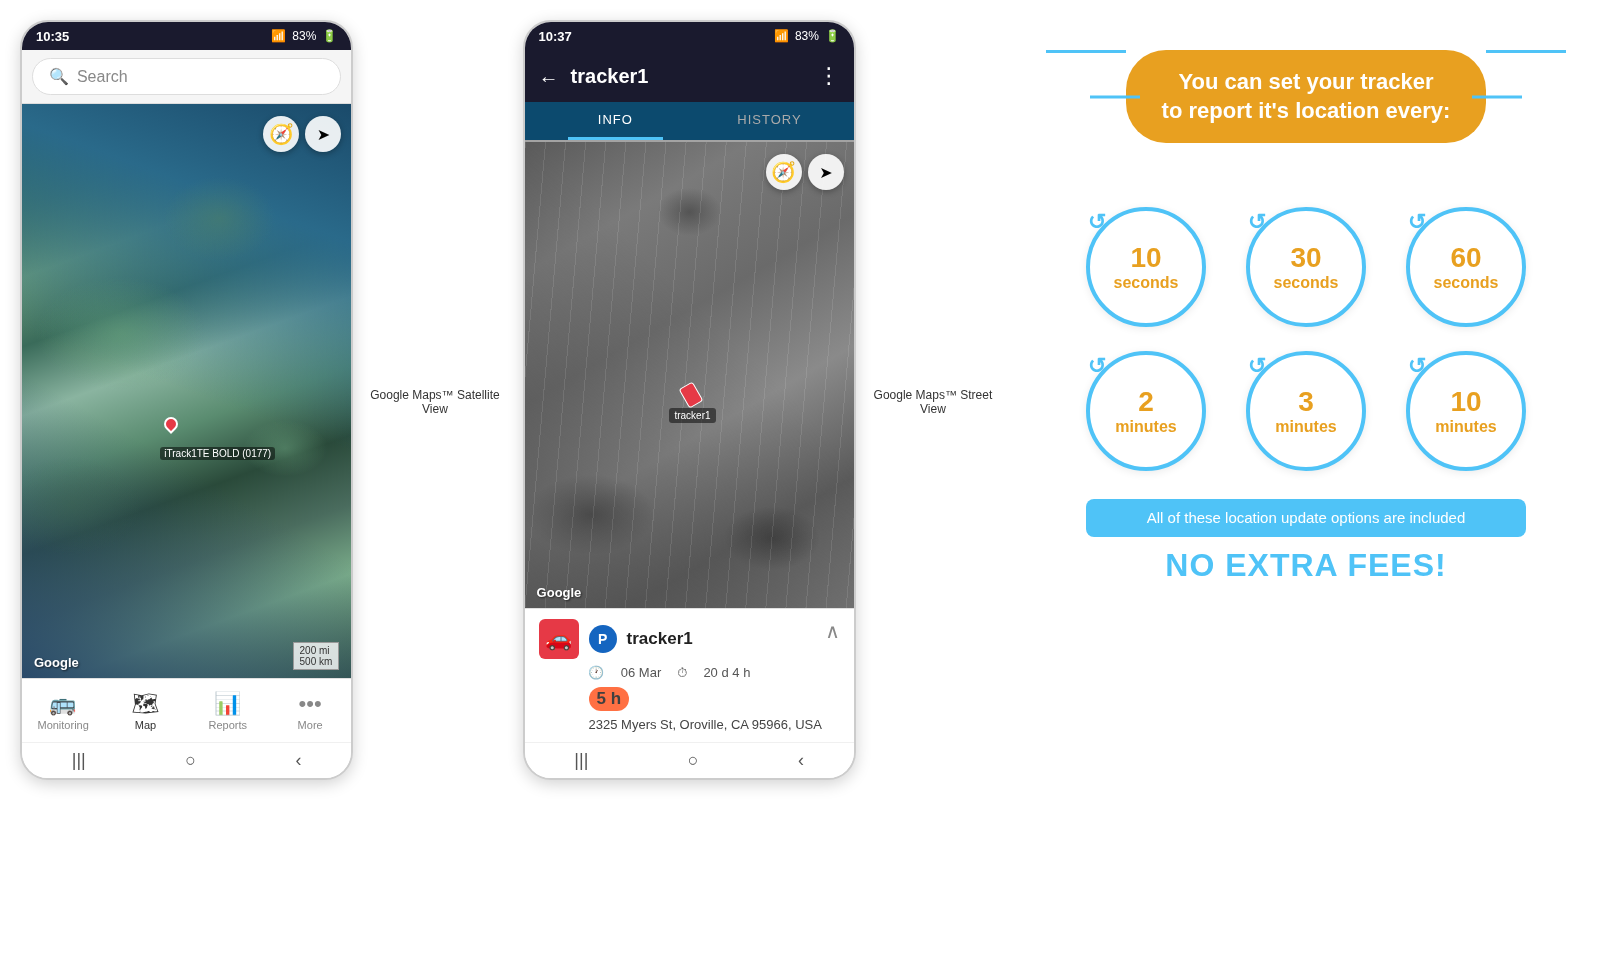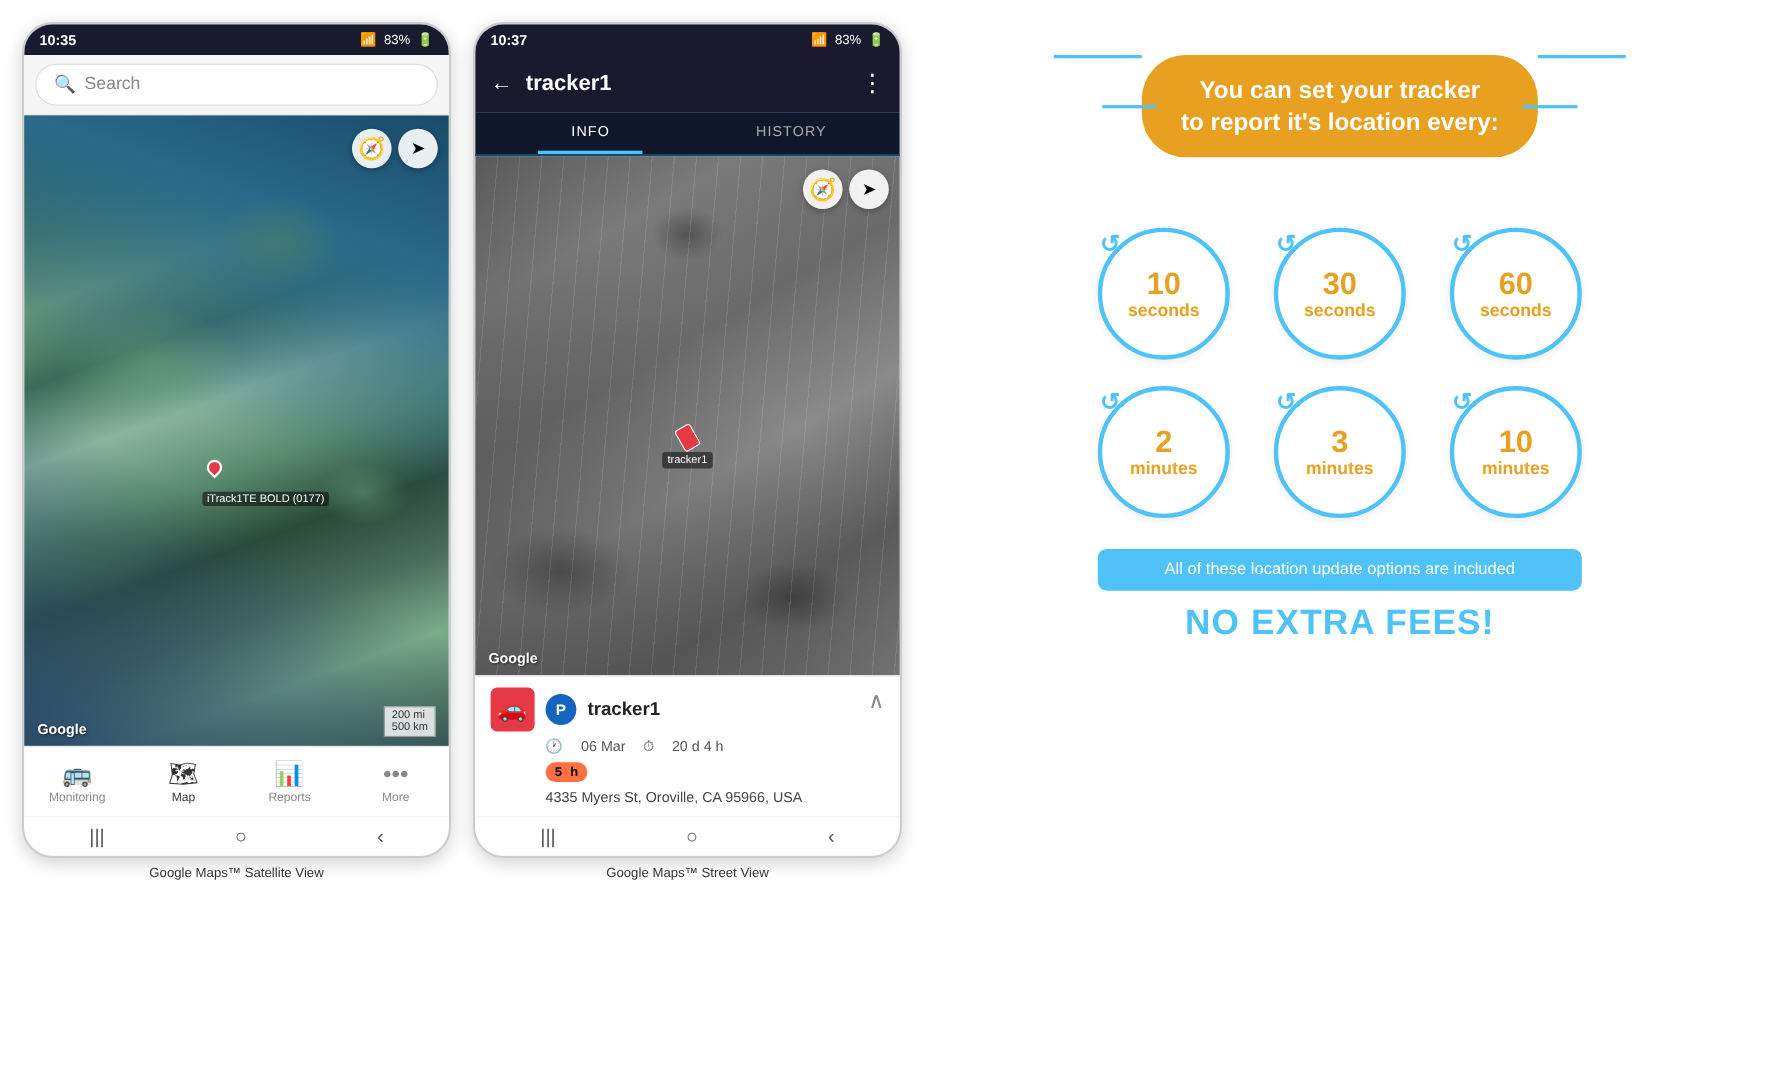--- a/index.html
+++ b/index.html
@@ -12,23 +12,23 @@
       flex-direction: row;
       align-items: flex-start;
       justify-content: flex-start;
       padding: 20px;
       gap: 20px;
     }
 
     
     .phone-wrapper {
       display: flex;
-      flex-direction: column;
-      align-items: center;
-      gap: 2px;
+      flex-direction: row;
+      align-items: center;
+      gap: 14px;
     }
     .phone-frame {
       width: 390px;
       height: 760px;
       background: #fff;
       border-radius: 28px;
       border: 2px solid #ccc;
       overflow: hidden;
       display: flex;
       flex-direction: column;
@@ -208,24 +208,24 @@
       align-items: center;
       padding: 10px 14px;
       gap: 12px;
       flex-shrink: 0;
       height: 52px;
     }
     .p2-back { font-size: 20px; color: #fff; }
     .p2-title { font-size: 20px; font-weight: bold; flex: 1; }
     .p2-menu { font-size: 22px; color: #fff; }
     .phone2-tabs {
-      background: #0f172a;
+      background: #0c4a6e;
       display: flex;
       justify-content: space-around;
-      border-bottom: 2px solid #0c4a6e;
+      border-bottom: 2px solid #a3a3a3;
       flex-shrink: 0;
       padding-left: 21px;
     }
     .p2-tab {
       color: #aaa;
       font-size: 13px;
       padding: 10px 30px;
       letter-spacing: 1px;
       border-bottom: 3px solid transparent;
     }
@@ -365,28 +365,27 @@
     }
     .info-meta {
       display: flex;
       gap: 16px;
       font-size: 13px;
       color: #555;
       padding-left: 50px;
     }
     .info-time-badge {
       background: #ff7043;
-      color: #000000;
-      font-size: 12px;
+      color: #404040;
+      font-size: 17px;
       padding: 2px 8px;
       border-radius: 12px;
       font-weight: bold;
       align-self: flex-start;
       margin-left: 50px;
-      font-family: Liberation Mono, monospace;
     }
     .info-address {
       font-size: 13px;
       color: #444;
       padding-left: 50px;
     }
 
     
     .tracker-panel {
       flex: 1;
@@ -601,21 +600,21 @@
         <span class="info-name">tracker1</span>
         <span class="info-expand">∧</span>
       </div>
       <div class="info-meta">
         <span>🕐</span>
         <span>06 Mar</span>
         <span>⏱</span>
         <span>20 d 4 h</span>
       </div>
       <div class="info-time-badge">5 h</div>
-      <div class="info-address">4335 Myers St, Oroville, CA 95966, USA</div>
+      <div class="info-address">2325 Myers St, Oroville, CA 95966, USA</div>
     </div>
 
     <div class="system-nav">
       <span class="sys-btn">|||</span>
       <span class="sys-btn">○</span>
       <span class="sys-btn">‹</span>
     </div>
   </div>
 
   <div class="phone-caption">Google Maps™ Street View</div>

